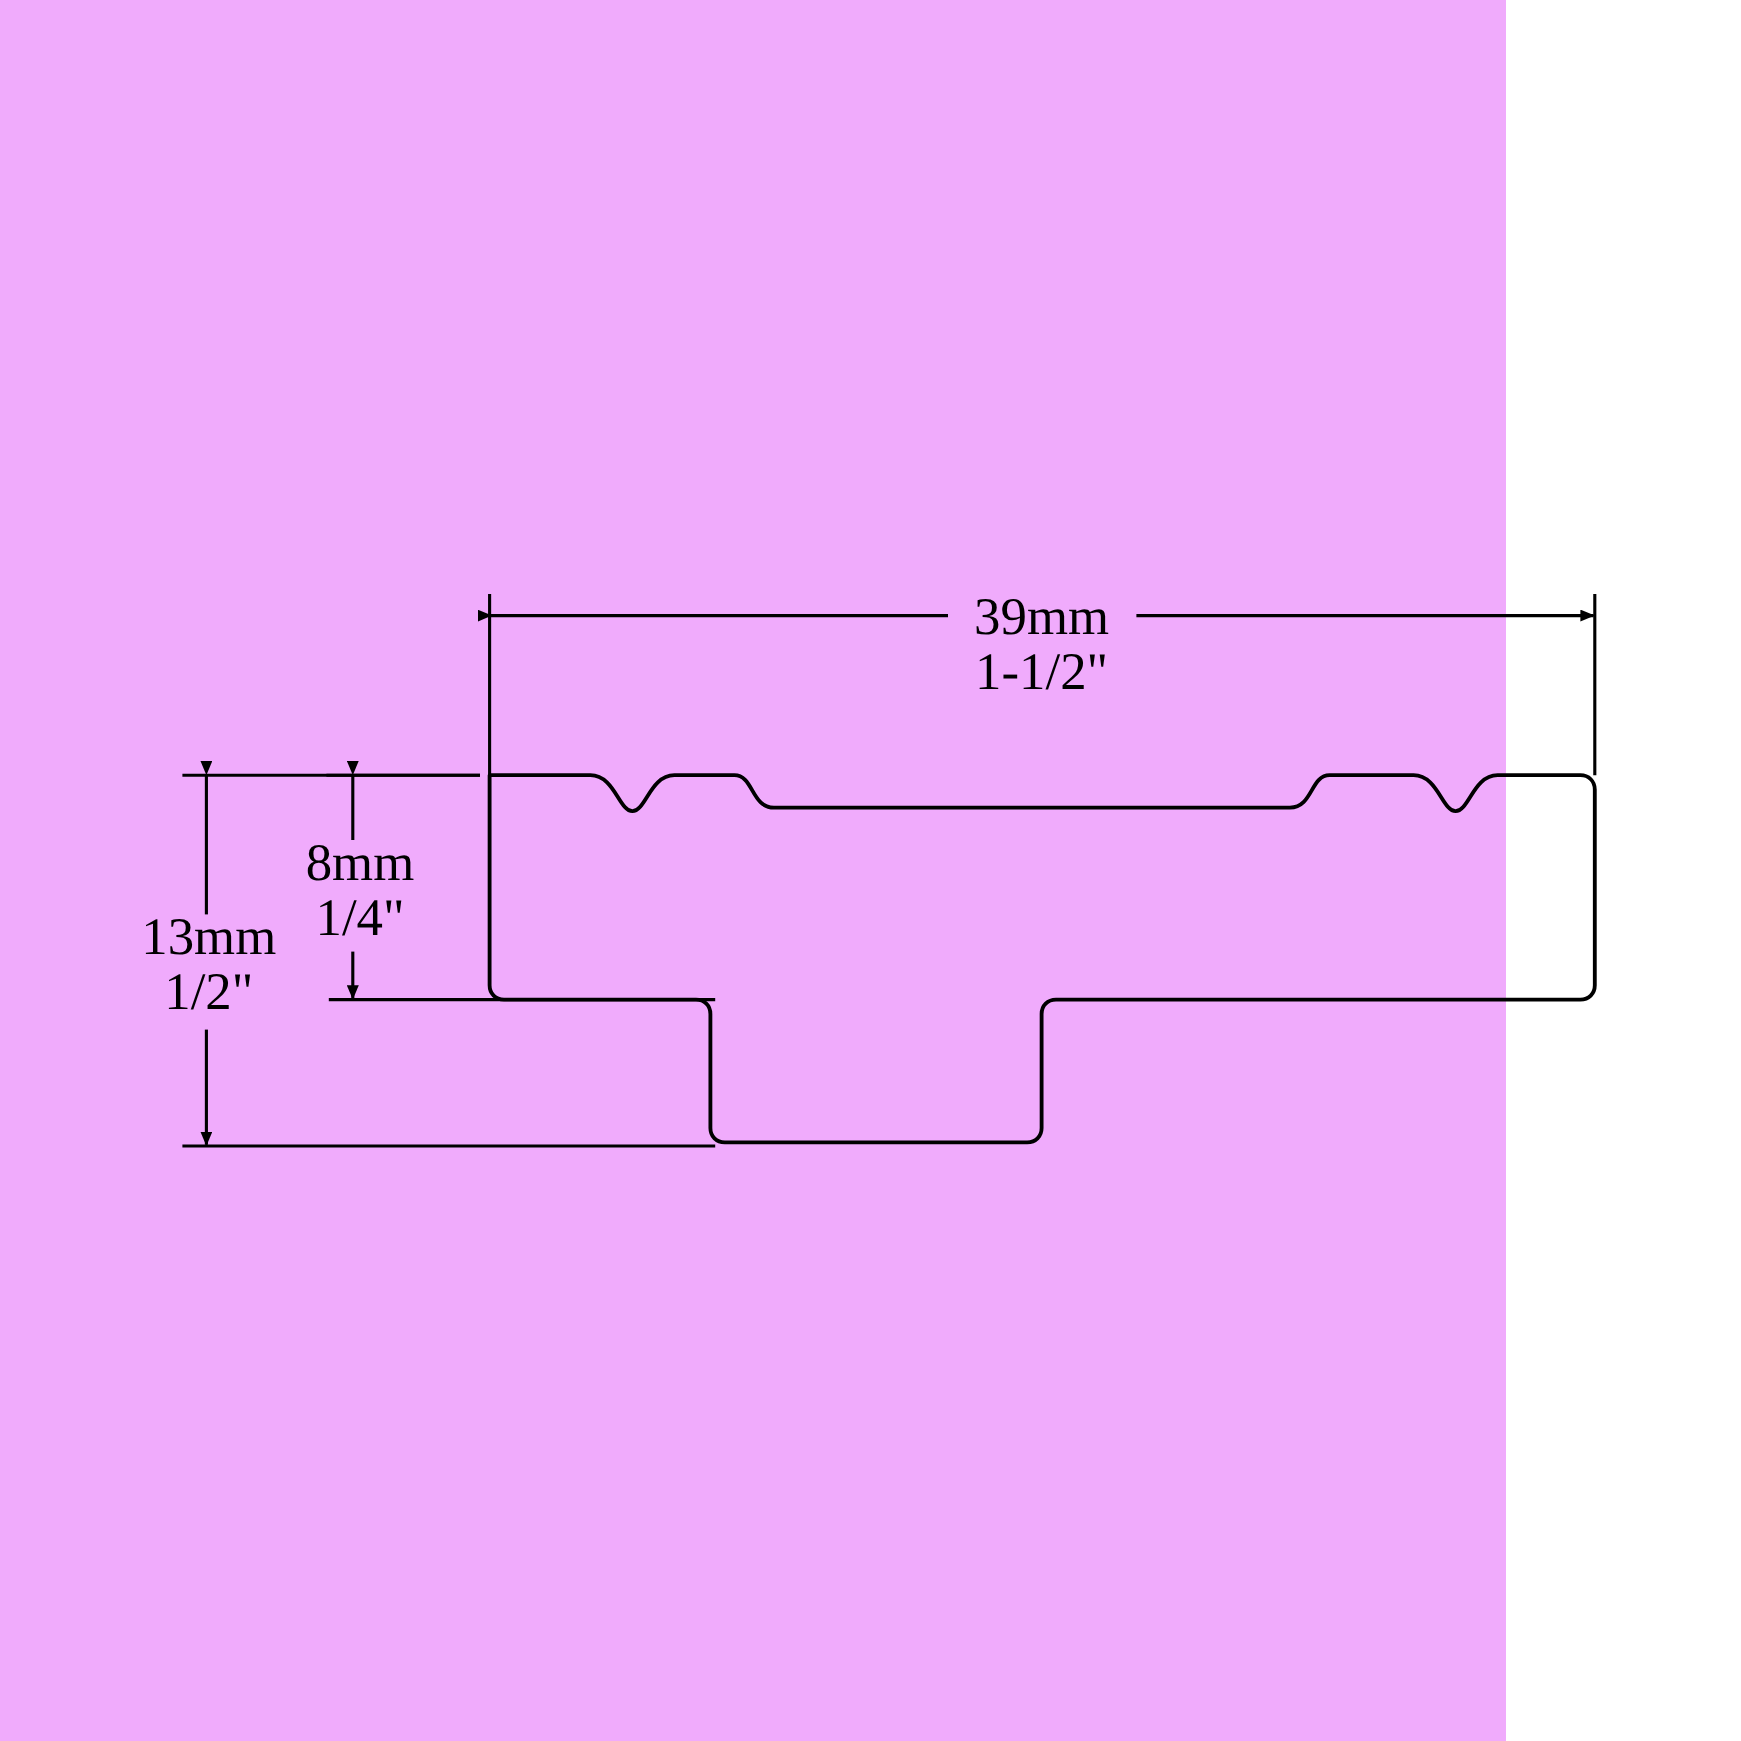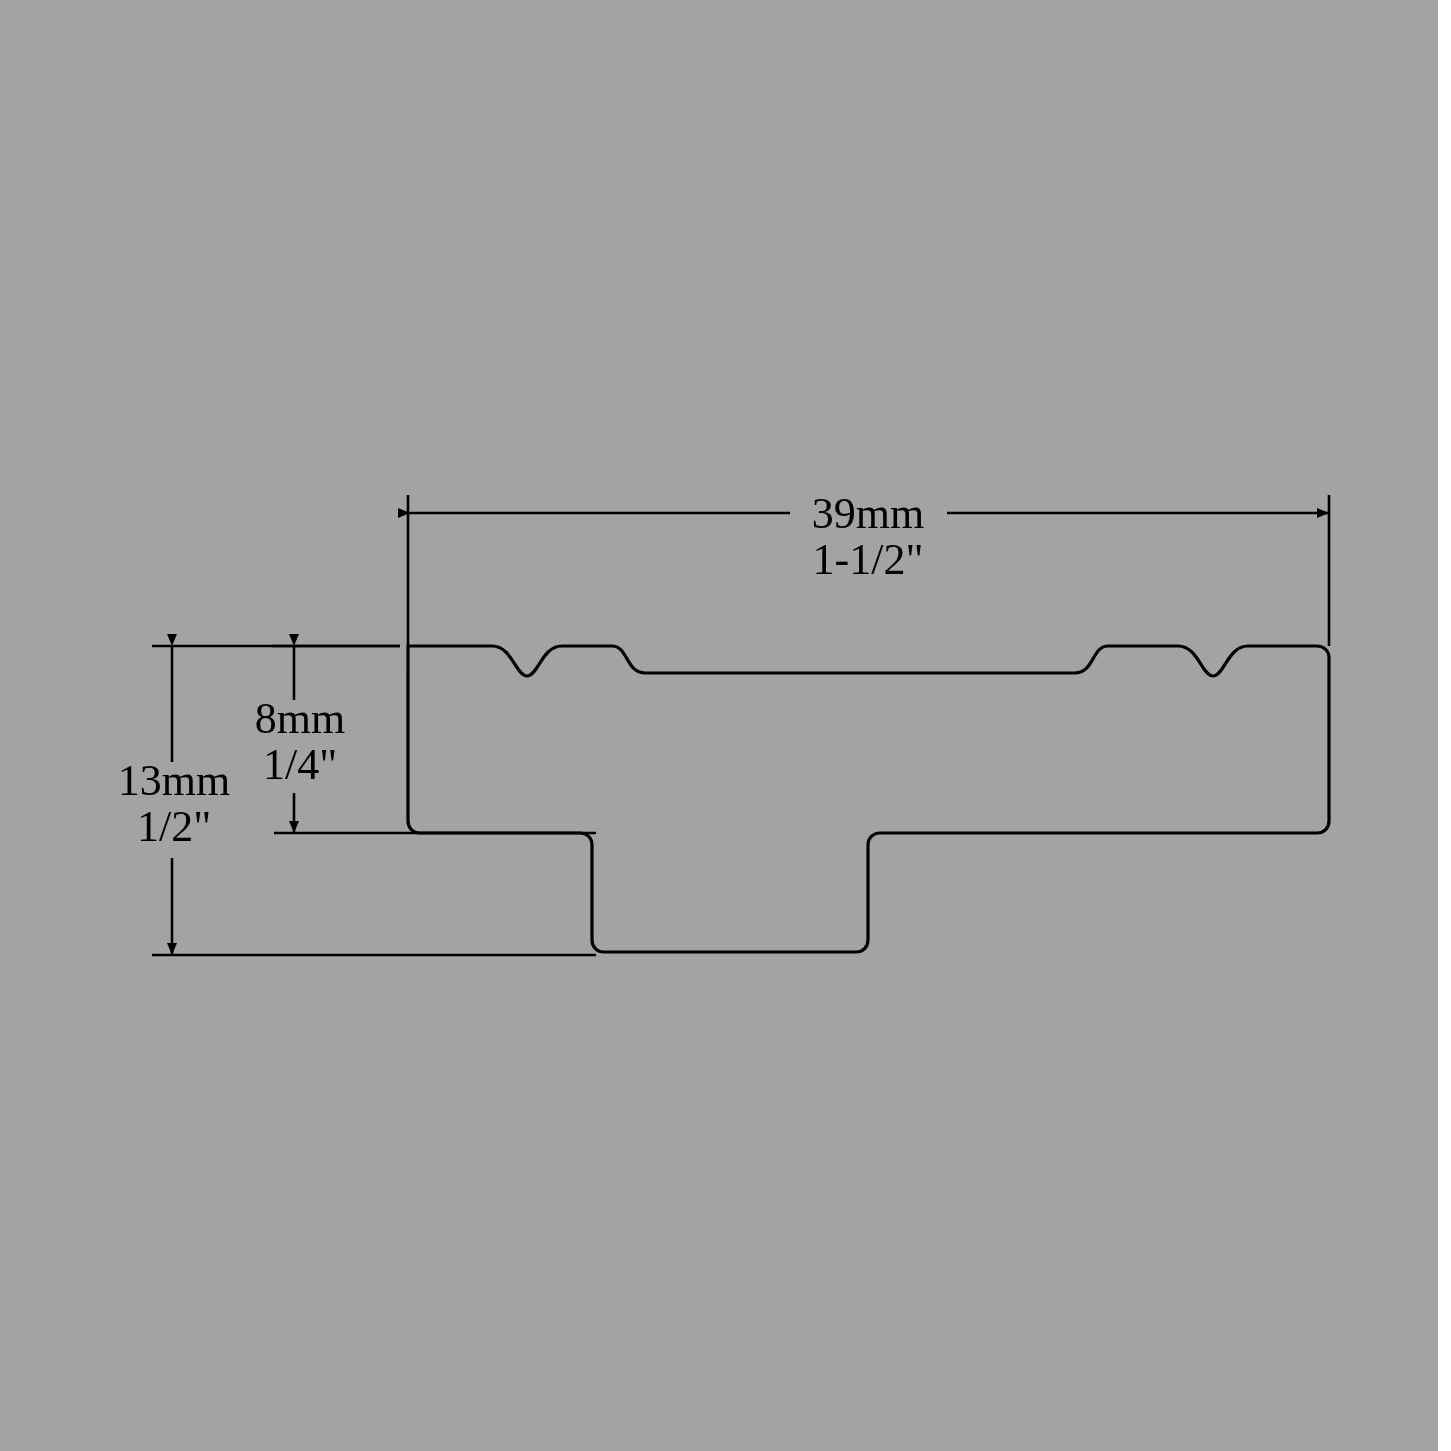--- a/index.html
+++ b/index.html
@@ -8,23 +8,23 @@
     background: #ffffff;
   }
   body {
     width: 1451px;
     height: 1451px;
     font-family: "Liberation Serif", "DejaVu Serif", serif;
     overflow: hidden;
   }
   #drawing-root {
     position: relative;
-    width: 1438px;
+    width: 1255px;
     height: 1451px;
-    background: #a3a3a3;
+    background: #f0abfc;
   }
   #drawing-svg {
     position: absolute;
     left: 0;
     top: 0;
     width: 1451px;
     height: 1451px;
     display: block;
   }
   .dim-text {

